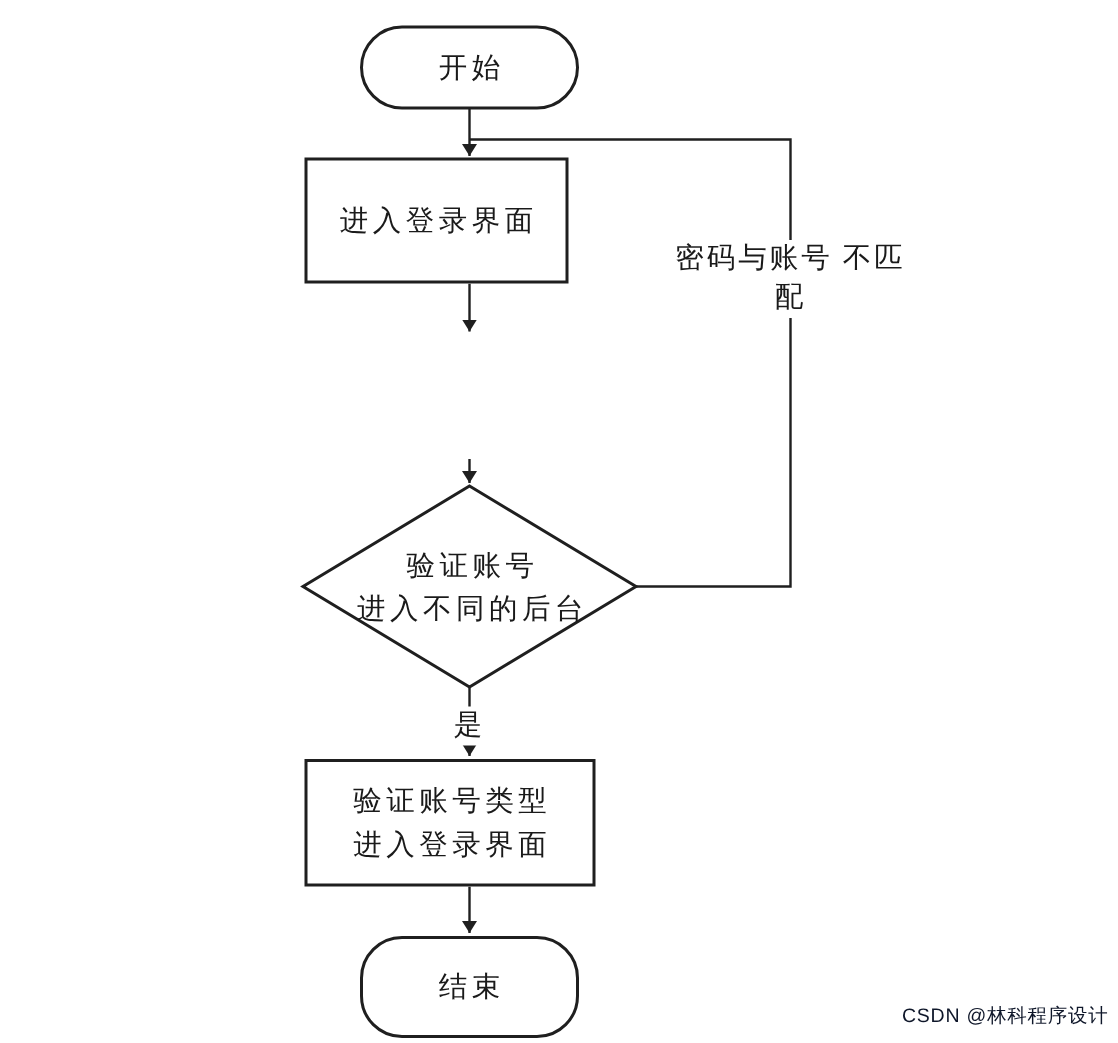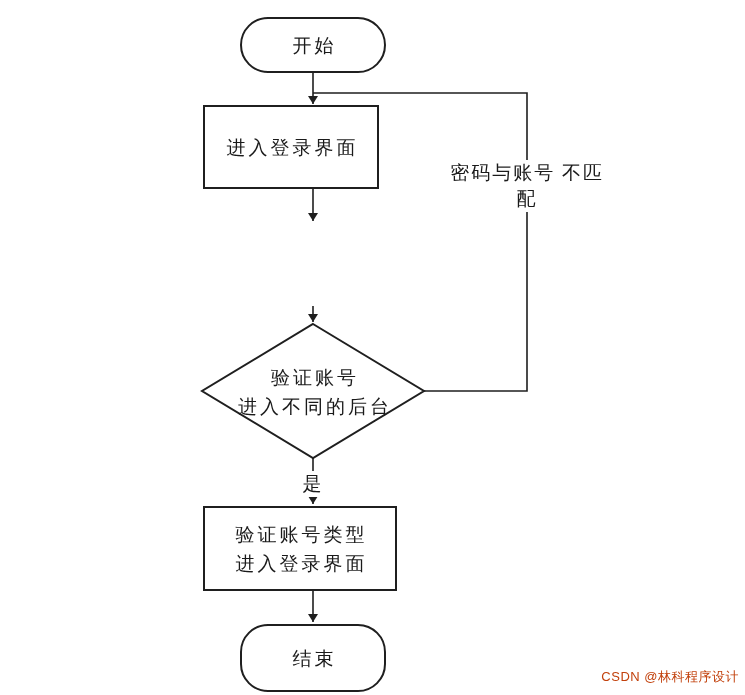--- a/index.html
+++ b/index.html
@@ -53,21 +53,21 @@
   #yes-label { left: 297px; top: 471px; width: 32px; }
   #no-label  { left: 447px; top: 160px; width: 160px; }
   #watermark {
     position: absolute;
     z-index: 4;
     right: 6px;
     bottom: 9px;
     font-family: "Liberation Sans", "DejaVu Sans", sans-serif;
     font-size: 13px;
     letter-spacing: 0.5px;
-    color: #c2410c;
+    color: #0f172a;
   }
   
   #node-start { left: 240px; top: 17px;  width: 146px; height: 56px; }
   #node-enter-login { left: 203px; top: 105px; width: 176px; height: 84px; }
   #node-input-credentials { left: 203px; top: 223px; width: 220px; height: 83px; }
   #node-verify-text { left: 203px; top: 362px; width: 221px; height: 60px; }
   #node-verify-type { left: 203px; top: 506px; width: 194px; height: 85px; }
   #node-end { left: 240px; top: 624px; width: 146px; height: 68px; }
 </style>
 </head>

